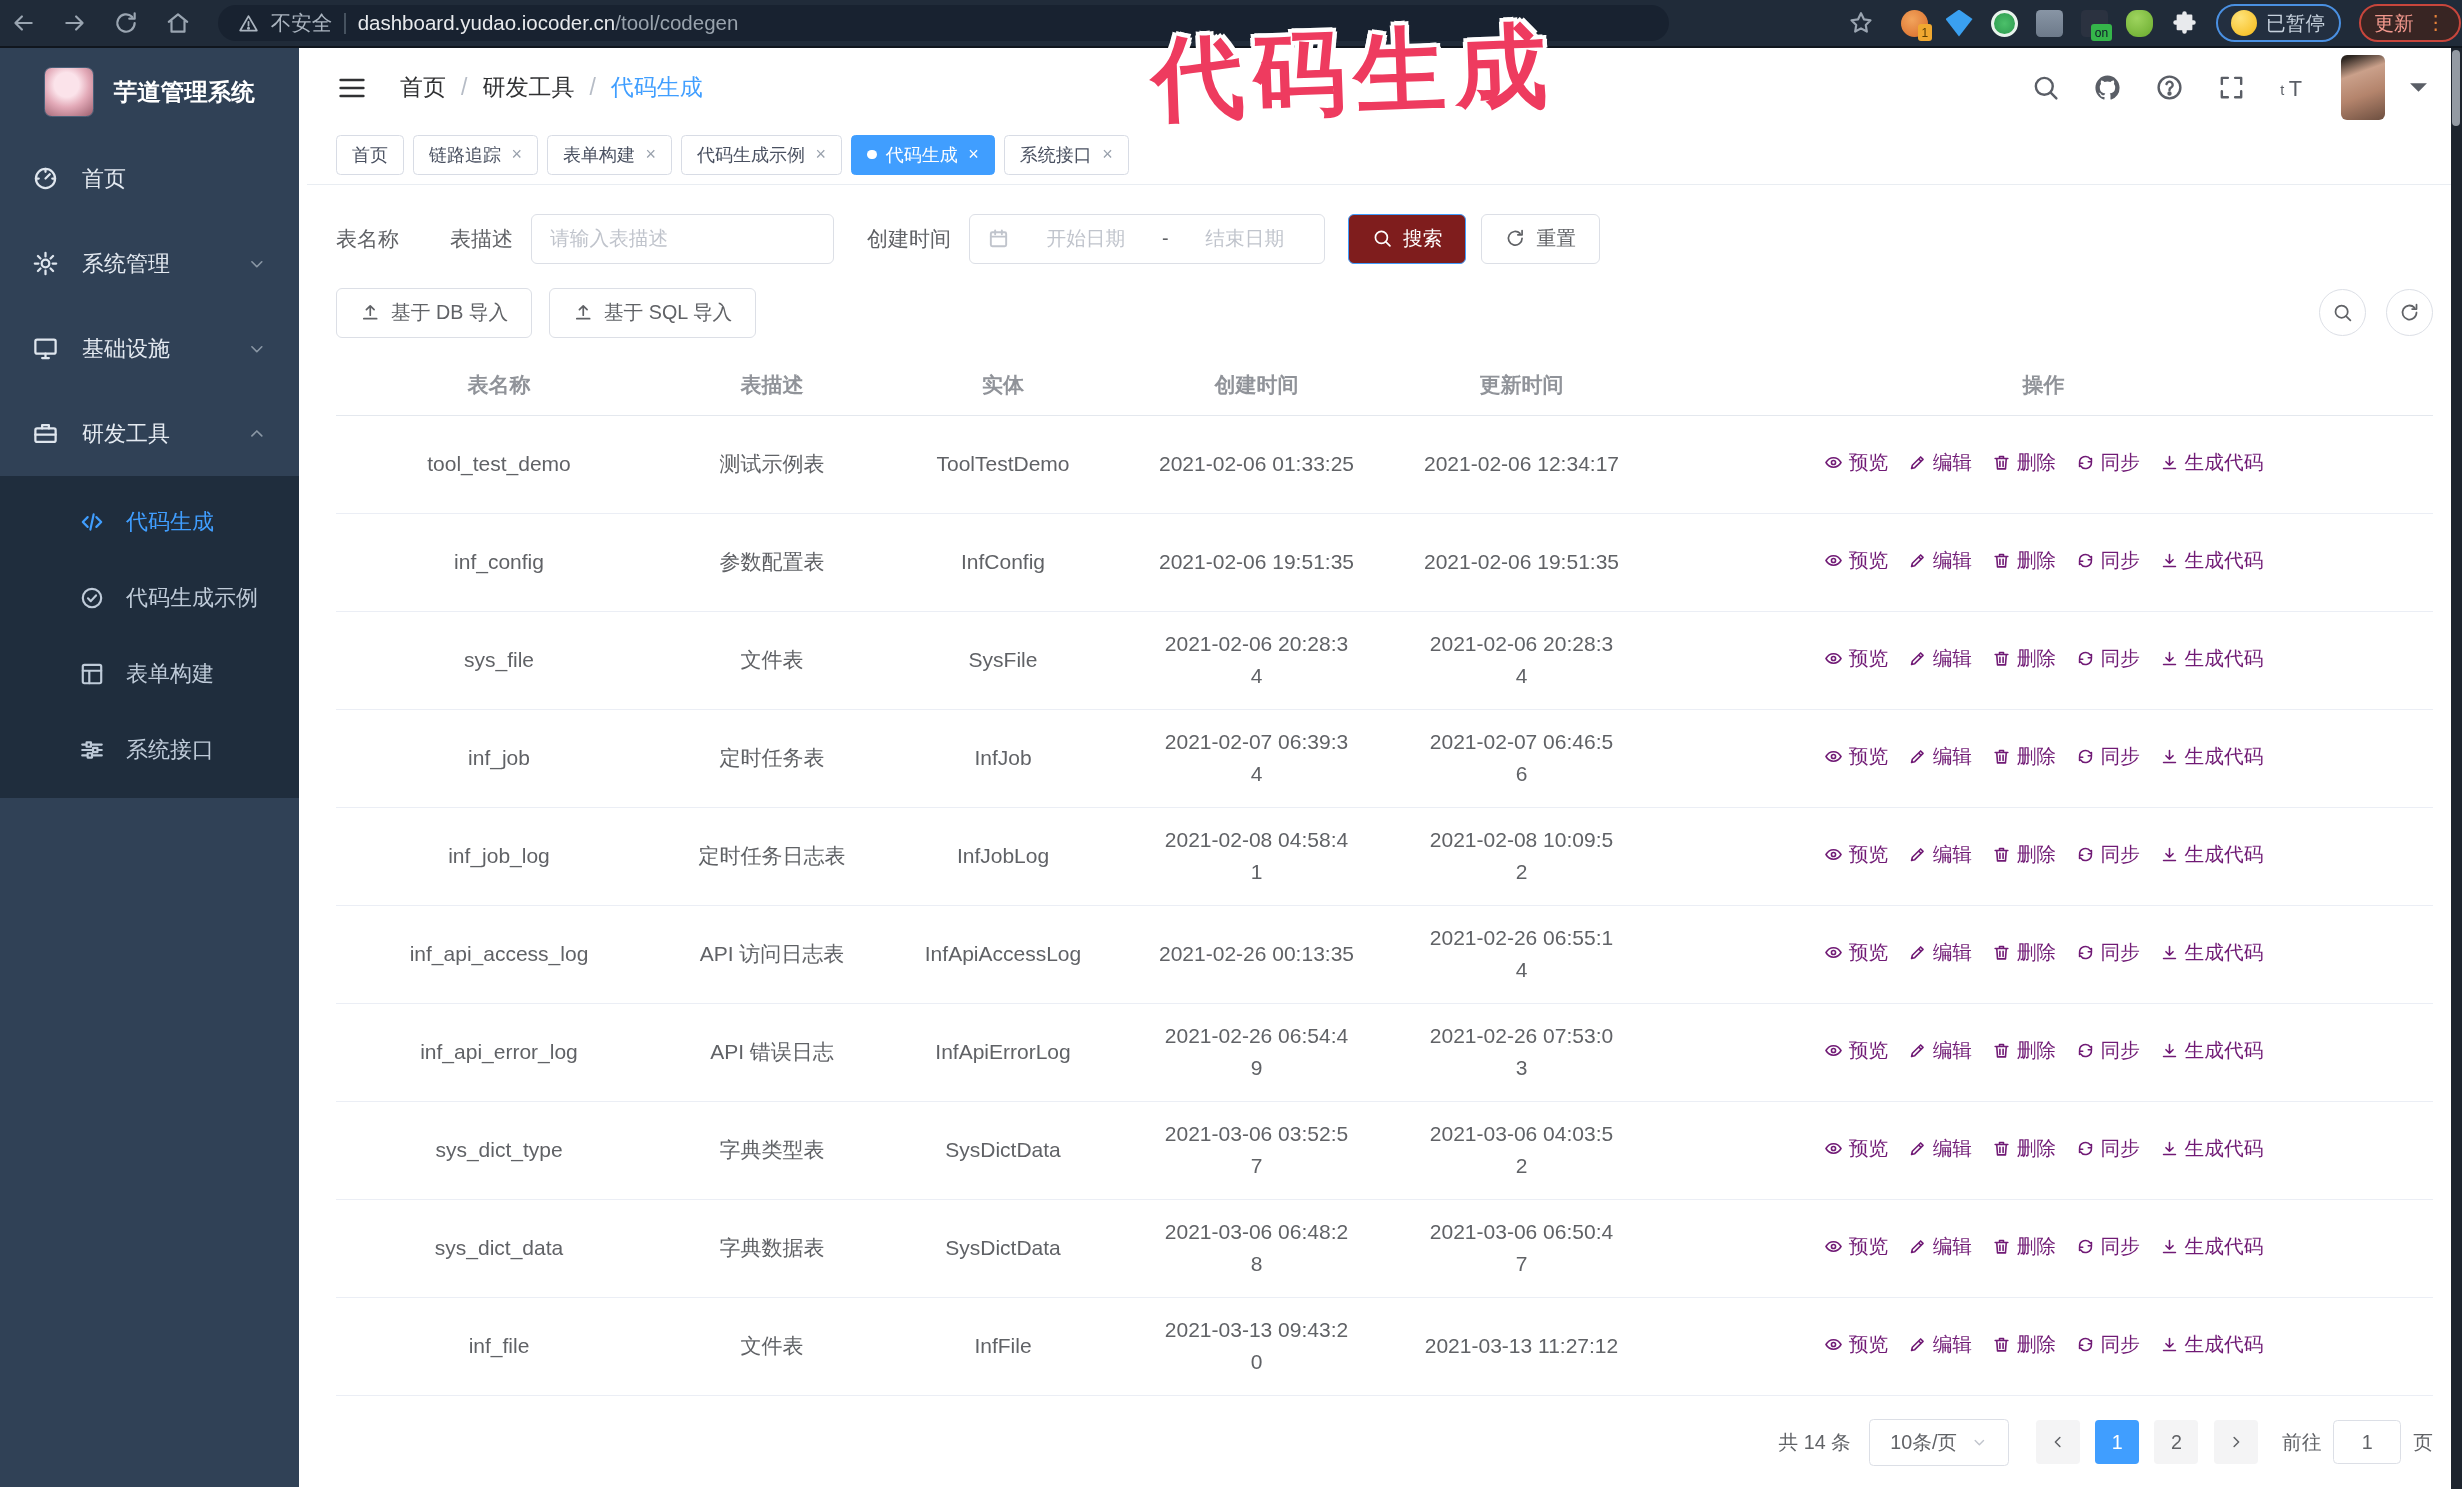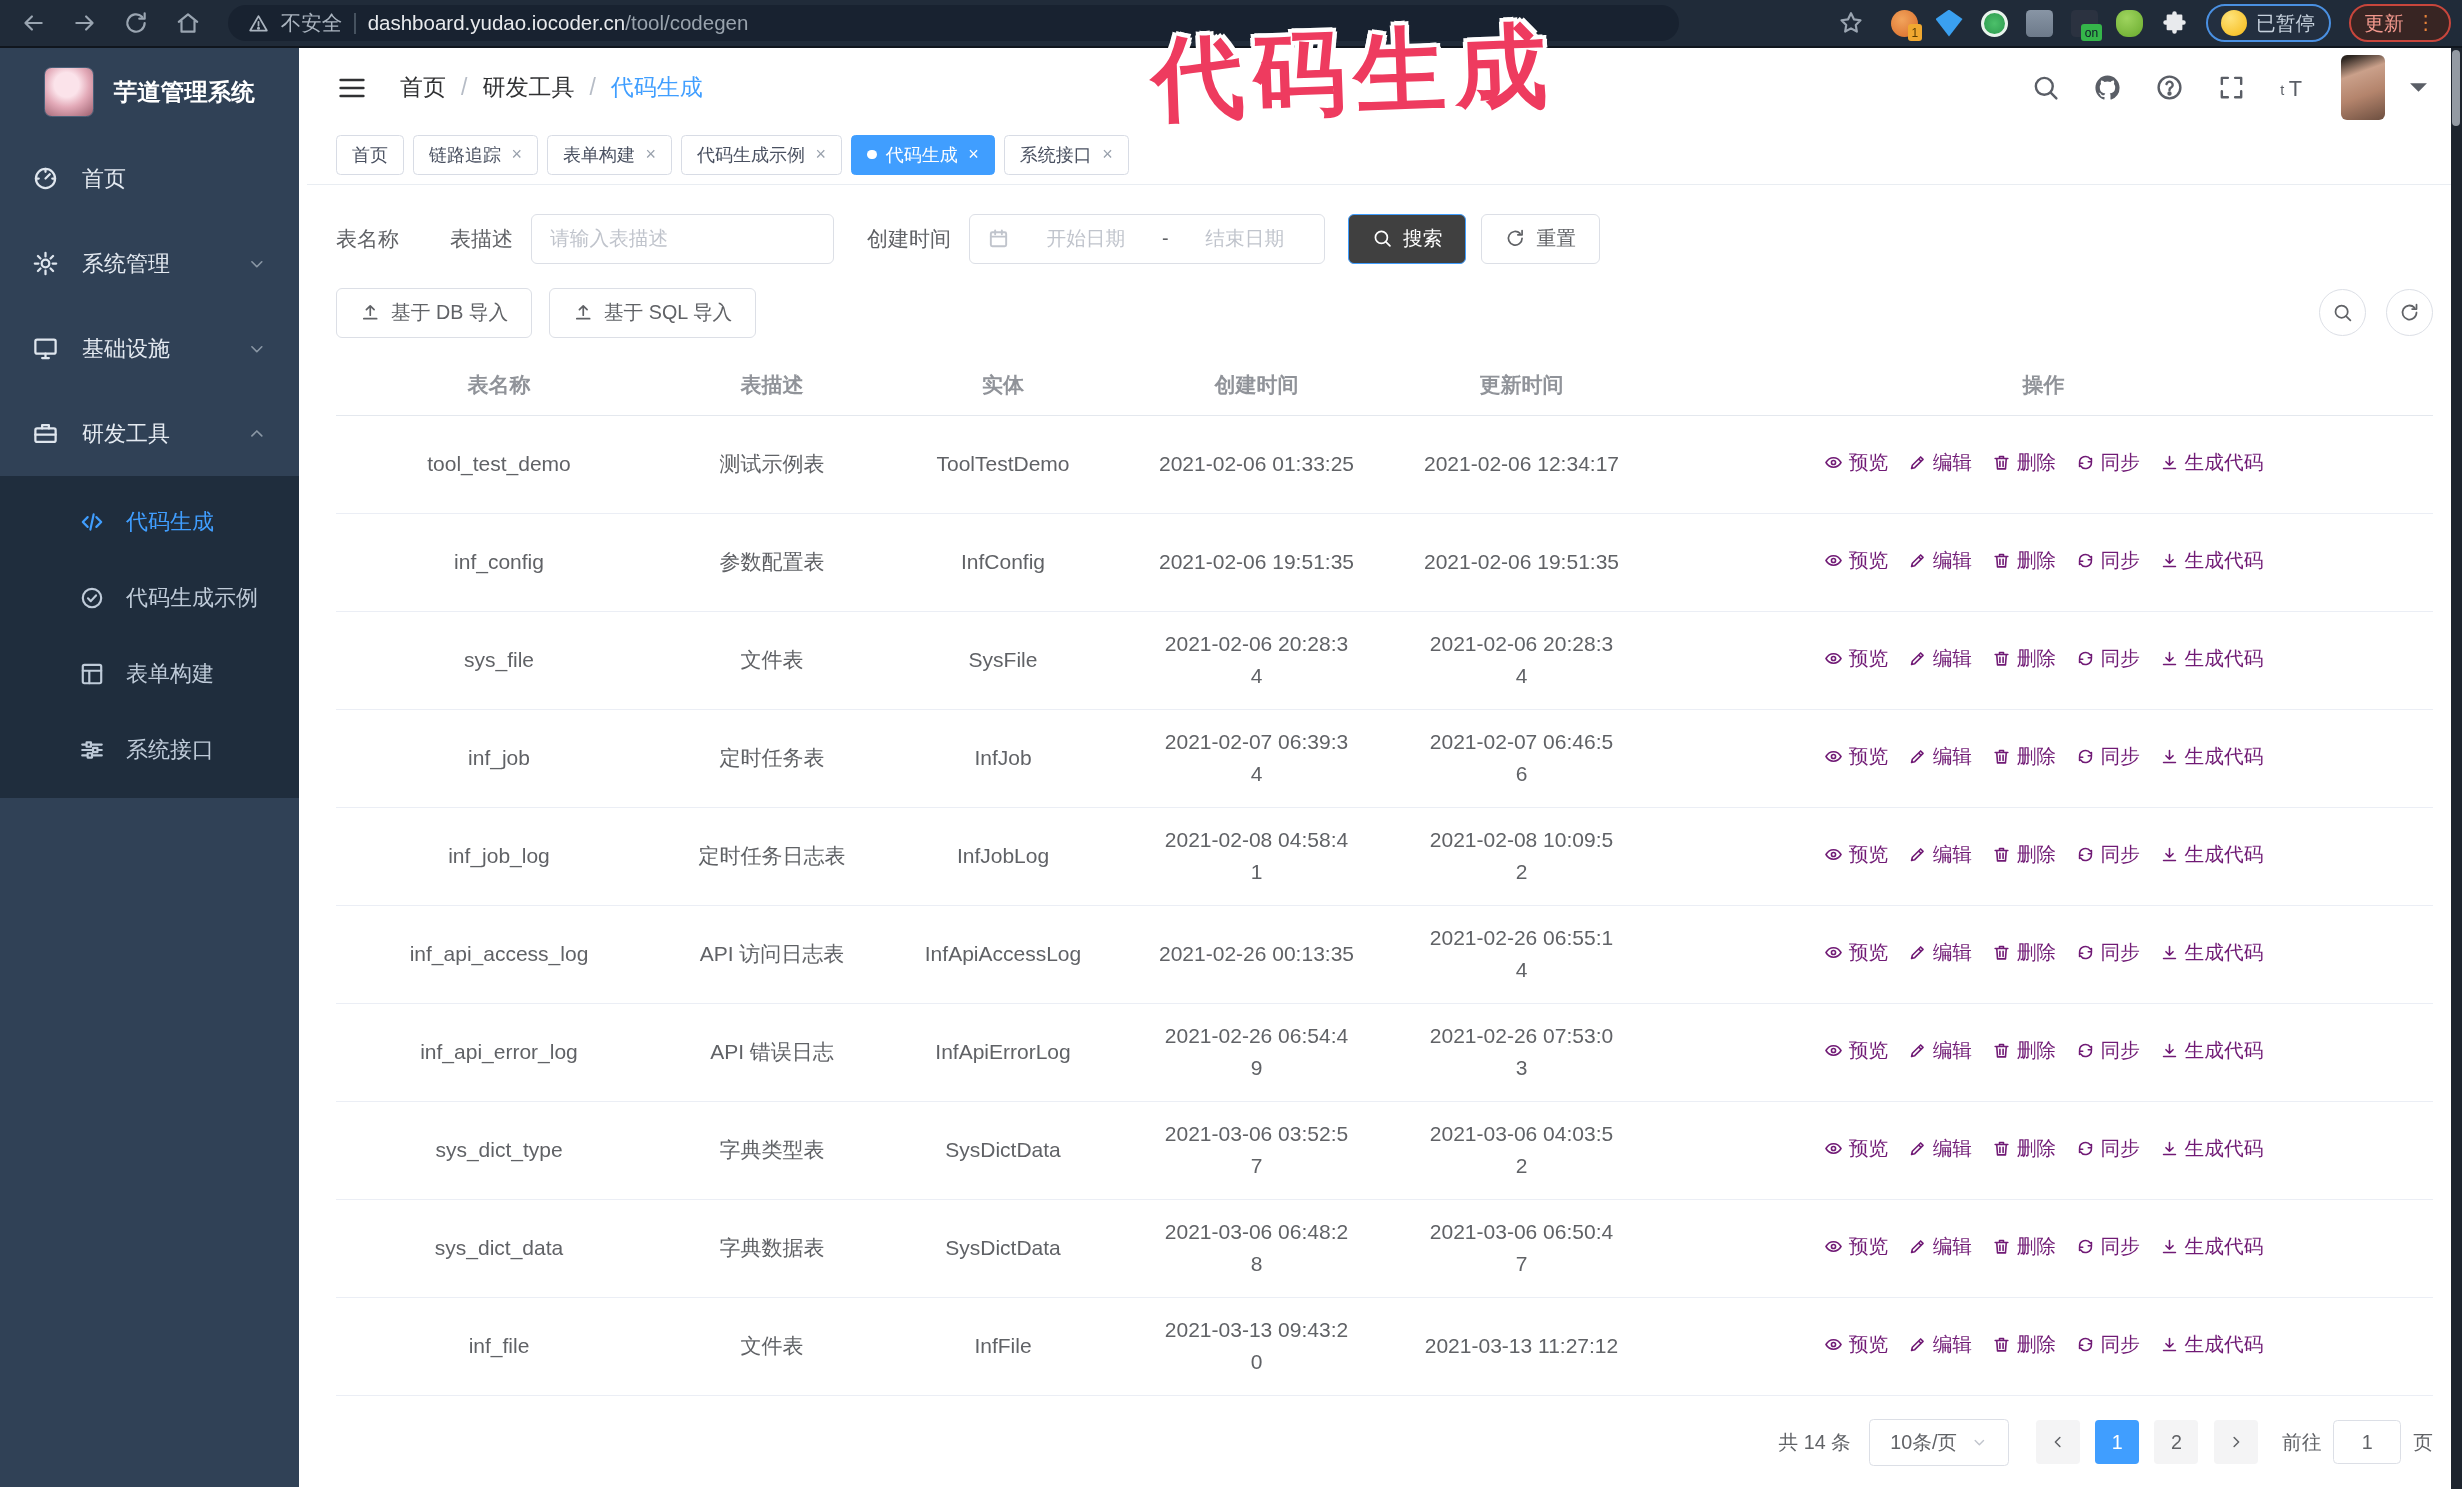--- a/index.html
+++ b/index.html
@@ -2,21 +2,21 @@
 <html style="font-size:12px"><head>
 <meta charset="utf-8">
 <style>
   * { margin:0; padding:0; box-sizing:border-box; }
   html,body { width:2462px; height:1490px; overflow:hidden; }
   body { font-family:"Liberation Sans","DejaVu Sans",sans-serif; background:#fff; position:relative; }
   .icon { display:inline-flex; align-items:center; justify-content:center; flex-shrink:0; }
   .icon svg { width:100%; height:100%; display:block; }
 
   
-  .chrome { height:48px; background:#202b39; border-bottom:2.3px solid #10161e; display:flex; align-items:center; padding:0 11px; gap:7.6px; color:#9aa5b1; position:relative; z-index:5;}
+  .chrome { height:48px; background:#202b39; border-bottom:2.3px solid #10161e; display:flex; align-items:center; padding:0 1px; gap:7.6px; color:#9aa5b1; position:relative; z-index:5;}
   .nav-btn { width:44px; height:44px; display:flex; align-items:center; justify-content:center; color:#9aa5b1; }
   .nav-btn .icon { width:26px; height:26px; }
   .urlbar { width:1451px; height:36px; margin-left:10.6px; border-radius:19.7px; background:#182230; display:flex; align-items:center; padding:0 19.7px; gap:12px; }
   .urlbar .icon { width:21px; height:21px; color:#aab4bf; }
   .sec-label { font-size:20.5px; color:#aab4bf; }
   .url-divider { width:1.5px; height:21px; background:#46525f; }
   .url-text { font-size:20.5px; color:#e8eaed; }
   .url-path { color:#99a3ad; }
   .chrome-right { margin-left:auto; display:flex; align-items:center; gap:18px; }
   .ext-ico { width:27px; height:27px; border-radius:6px; position:relative; display:inline-block; }
@@ -69,21 +69,21 @@
   .f-label { margin-right:18px; white-space:nowrap; }
   .f-input { width:303px; height:50px; border:1.5px solid #dcdfe6; border-radius:6px; padding:0 18px; font-size:19.7px; color:#606266; outline:none; font-family:inherit; }
   .f-input::placeholder { color:#c0c4cc; }
   .f-gap { width:33px; }
   .date-box { width:356px; height:50px; border:1.5px solid #dcdfe6; border-radius:6px; display:flex; align-items:center; padding:0 16.7px; gap:13.6px; }
   .date-box .icon { width:23px; height:23px; color:#c0c4cc; }
   .date-ph { font-size:19.7px; color:#c0c4cc; flex:1; text-align:center; }
   .date-sep { color:#606266; font-size:19.7px; }
   .btn { height:50px; display:inline-flex; align-items:center; gap:10.6px; padding:0 23px; border-radius:6px; font-size:19.7px; cursor:pointer; border:1.5px solid #dcdfe6; background:#fff; color:#606266; white-space:nowrap; }
   .btn .icon { width:20.5px; height:20.5px; }
-  .btn.primary { background:#404040; border-color:#409eff; color:#fff; }
+  .btn.primary { background:#7f1d1d; border-color:#409eff; color:#fff; }
   .toolbar-row { display:flex; align-items:center; margin:6px 0 16.7px; }
   .toolbar-row .btn { margin-right:16.7px; }
   .right-circles { margin-left:auto; display:flex; gap:19.7px; }
   .circle-btn { width:47px; height:47px; border-radius:50%; border:1.5px solid #dcdfe6; background:#fff; display:flex; align-items:center; justify-content:center; color:#606266; cursor:pointer; }
   .circle-btn .icon { width:21px; height:21px; }
 
   
   table.grid { width:100%; border-collapse:collapse; table-layout:fixed; }
   .grid th { height:61px; font-size:21px; color:#909399; font-weight:bold; border-bottom:1.5px solid #e4e8ee; text-align:center; }
   .grid td { height:98px; font-size:21px; color:#606266; text-align:center; border-bottom:1.5px solid #ebeef5; white-space:pre-line; line-height:1.55; overflow:hidden; }

